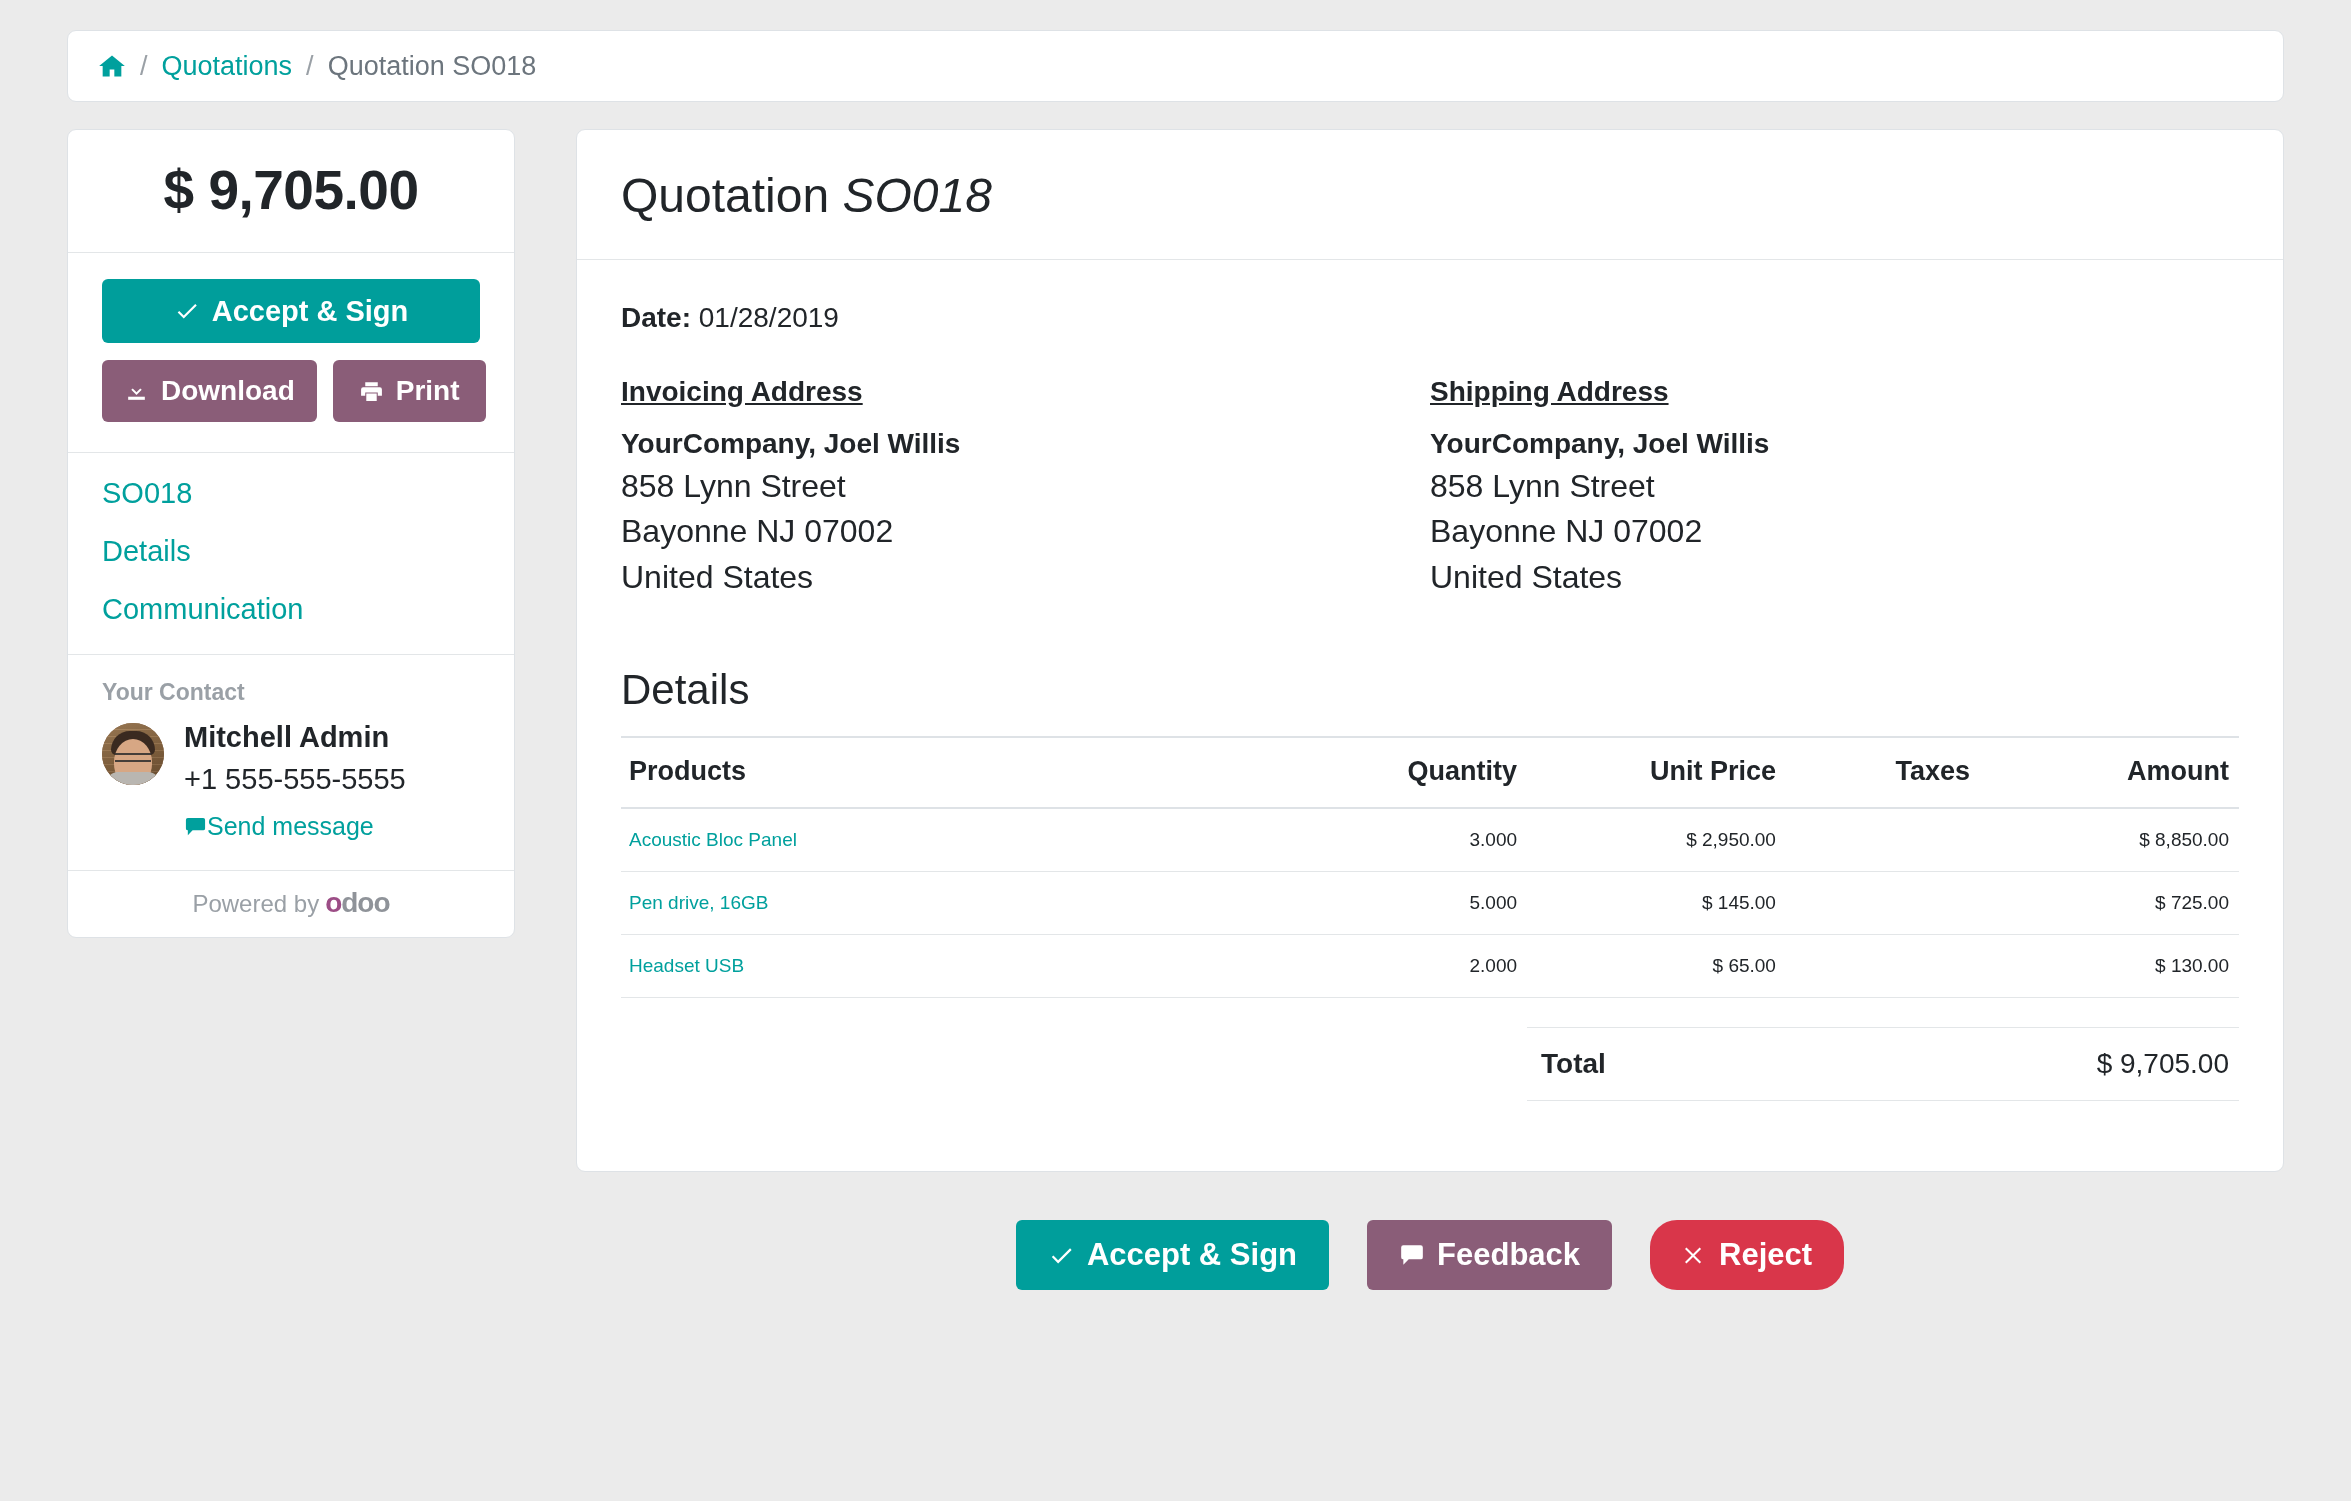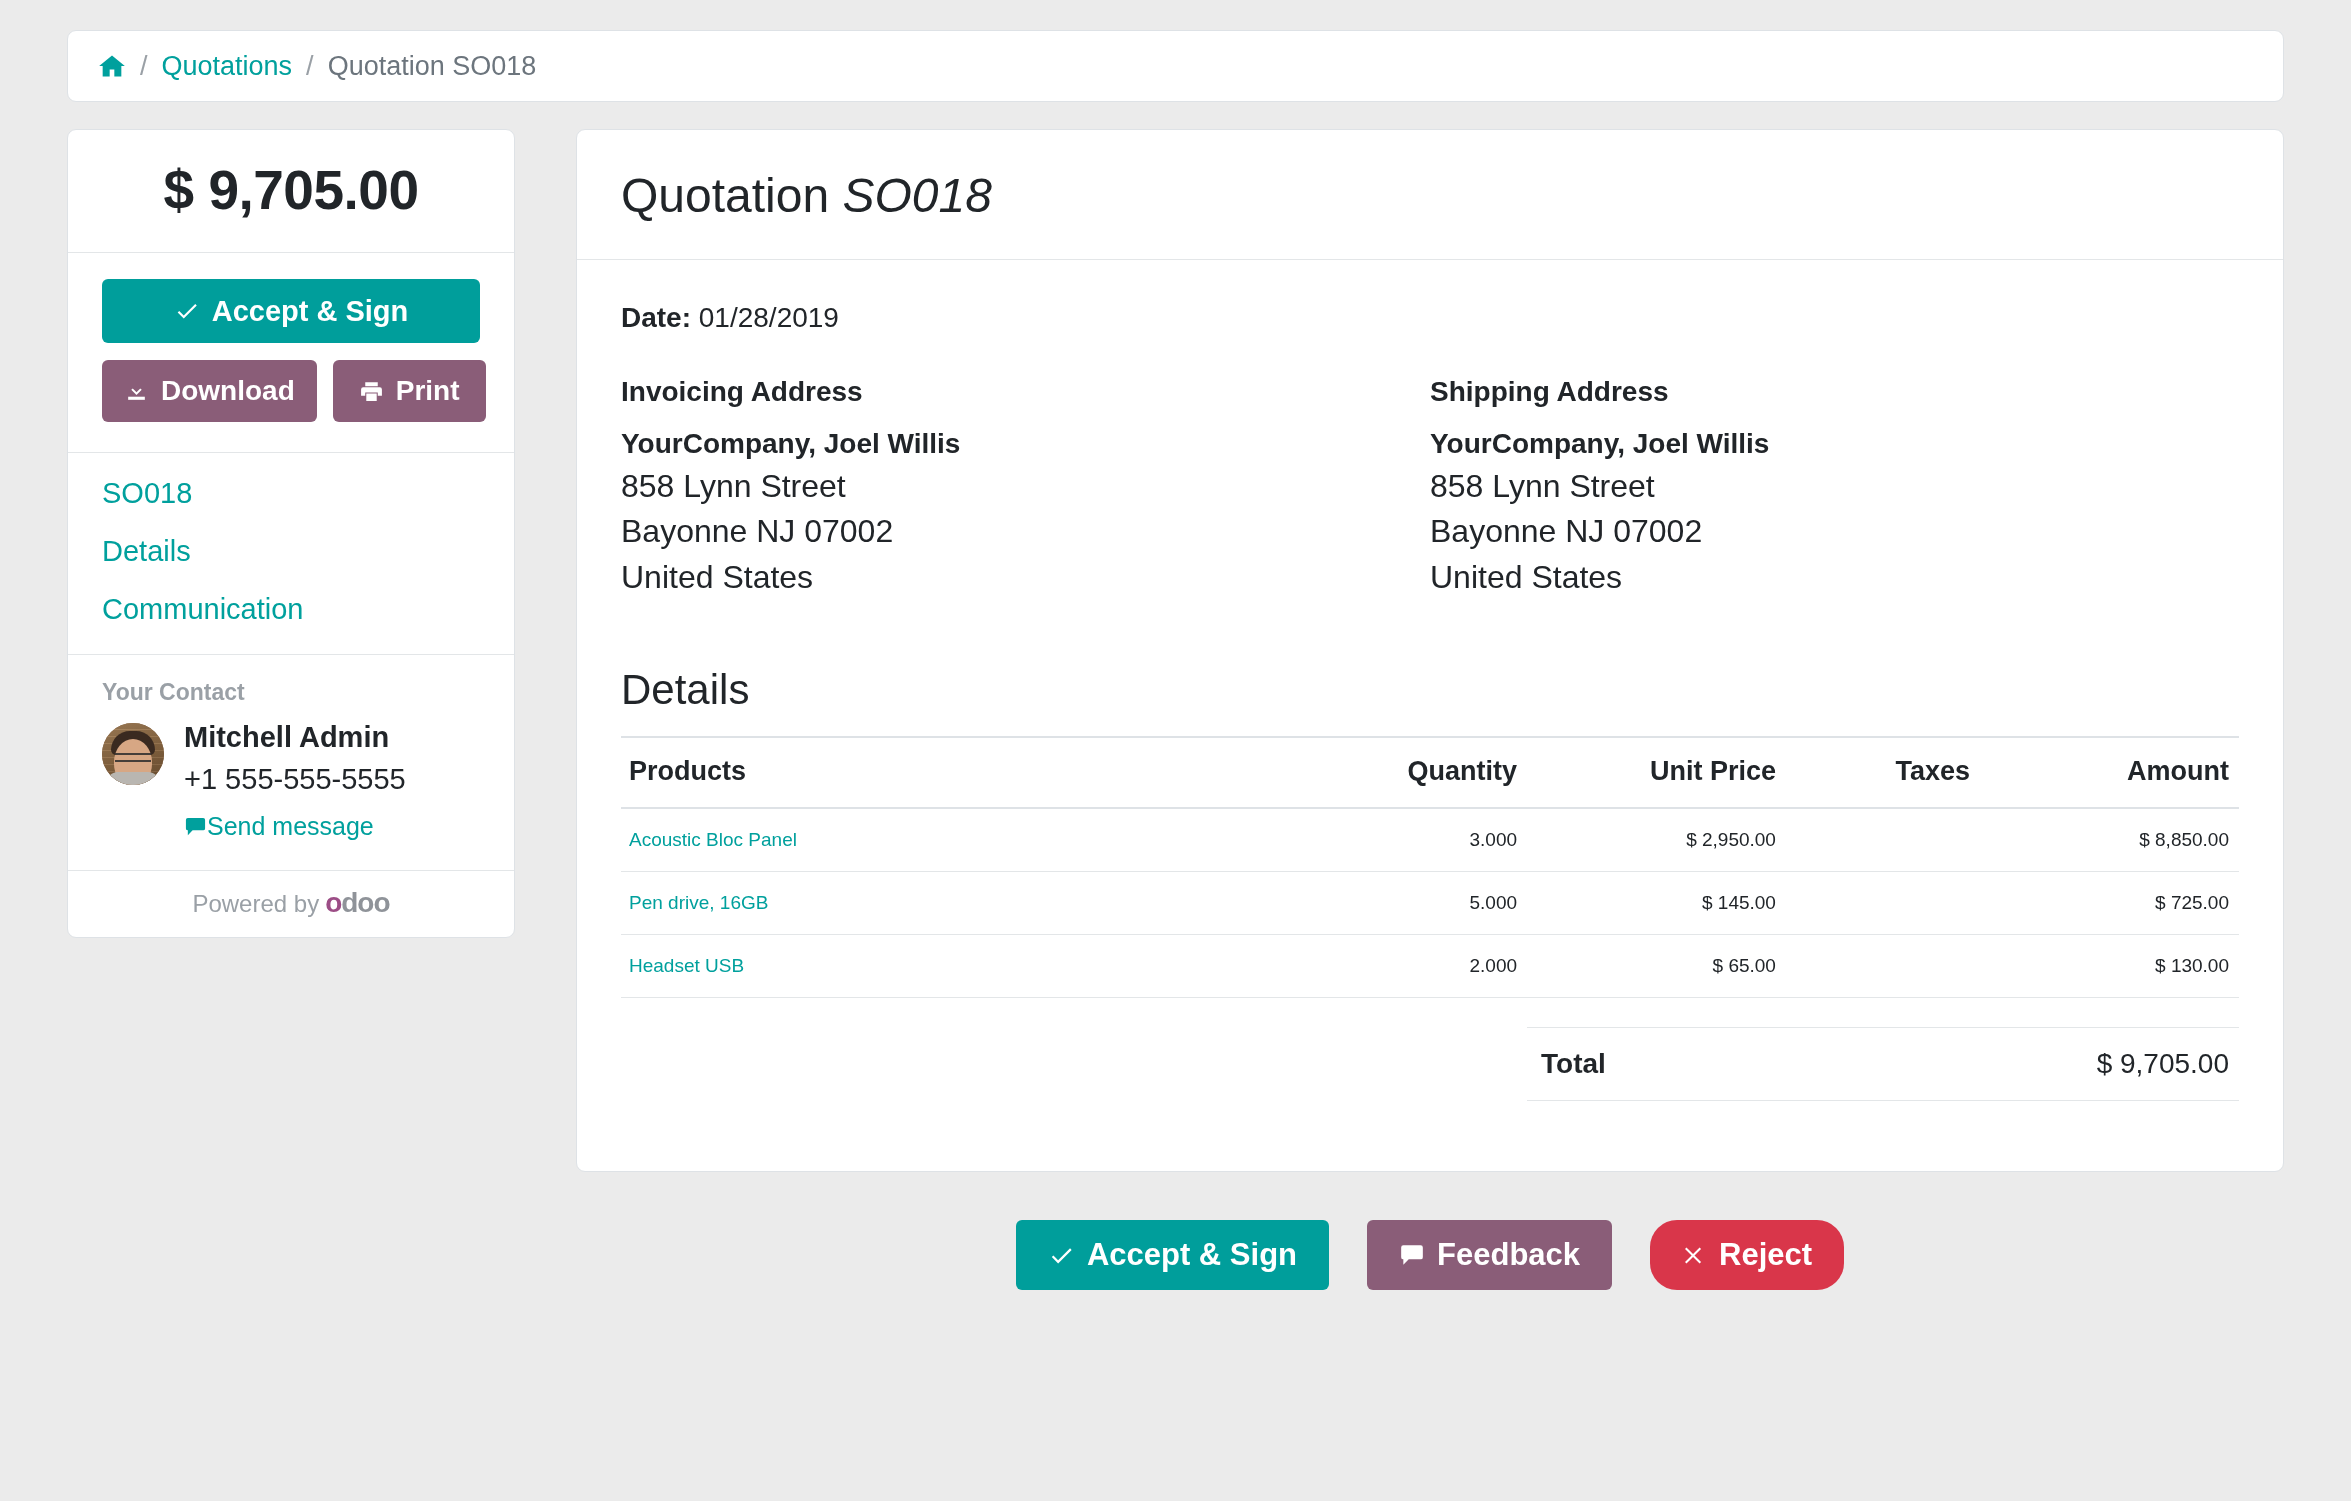--- a/index.html
+++ b/index.html
@@ -110,21 +110,21 @@
   .main-head { padding: 38px 44px 36px 44px; border-bottom: 1px solid #e3e6e8; }
   .main-title { font-size: 48px; font-weight: normal; color: #212529; }
   .main-title em { font-style: italic; }
   .main-body { padding: 42px 44px 70px 44px; }
 
   .date-line { font-size: 28px; margin-bottom: 42px; }
   .date-line b { font-weight: bold; }
 
   .addr-grid { display: flex; }
   .addr-col { width: 50%; }
-  .addr-h { font-size: 28px; font-weight: bold; margin-bottom: 16px; }
+  .addr-h { font-size: 28px; font-weight: bold; margin-bottom: 16px; text-decoration: underline; }
   .addr-name { font-size: 28px; font-weight: bold; line-height: 1.42; }
   .addr-l { font-size: 32px; line-height: 1.42; }
 
   .details-h { font-size: 42px; font-weight: normal; margin: 66px 0 22px 0; }
 
   table.lines { width: 100%; border-collapse: collapse; }
   table.lines th {
     font-size: 27px; font-weight: bold; padding: 18px 10px 20px 10px;
     border-top: 2px solid #dee2e6; border-bottom: 2px solid #dee2e6;
     text-align: right; white-space: nowrap;

